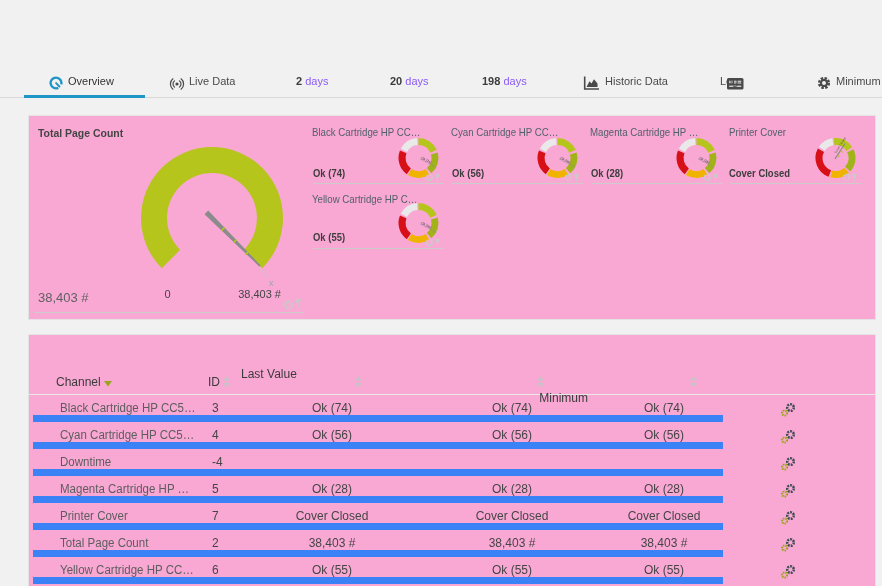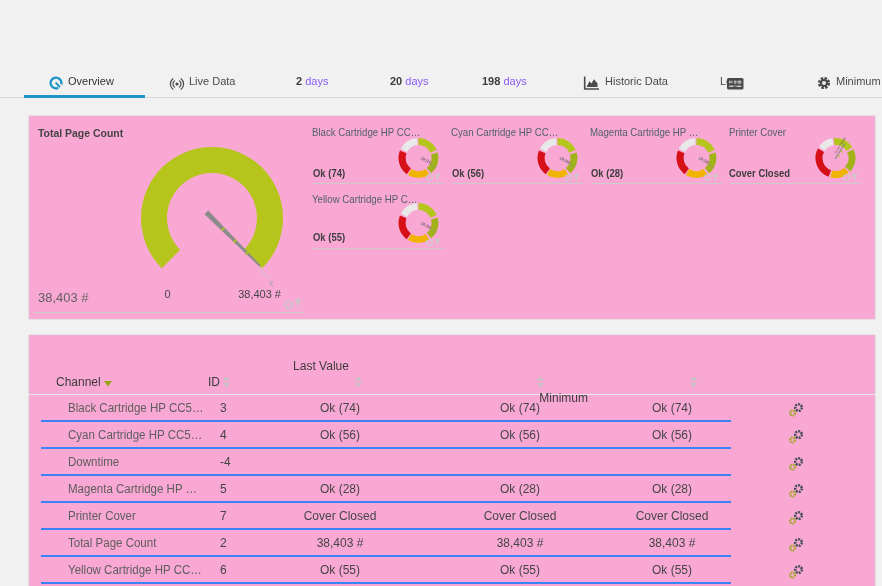--- a/index.html
+++ b/index.html
@@ -8,21 +8,21 @@
 #title{position:absolute;left:27px;top:6px;font-size:15px;letter-spacing:0.35px;color:#fff;white-space:nowrap}
 #ok{position:absolute;left:47px;top:27px;font-size:11px;font-weight:bold;color:#fff}
 .tab{position:absolute;top:75px;font-size:11px;color:#4a4a4a;white-space:nowrap}
 .tab b{color:#3c3c3c}
 .tab .dy{color:#8b5cf6}
 #tabline{position:absolute;left:0;top:97px;width:882px;height:1px;background:#d9d9d9}
 #tabact{position:absolute;left:24px;top:95px;width:121px;height:3px;background:#2095c8}
 .panel{position:absolute;left:28px;background:#f9a8d4;border:1px solid #e3e3e3}
 .gt{position:absolute;font-size:11px;color:#51606a;white-space:nowrap;transform:scaleX(0.88);transform-origin:0 0}
 .gs{position:absolute;font-size:10.5px;font-weight:bold;color:#3d3d3d;white-space:nowrap;transform:scaleX(0.9);transform-origin:0 0}
-.row{position:absolute;left:12px;width:690px;height:27px;border-bottom:2px solid #3b82f6;font-size:12px;line-height:26px;color:#454545}
+.row{position:absolute;left:4px;width:690px;height:27px;border-bottom:7px solid #3b82f6;font-size:12px;line-height:26px;color:#454545}
 .cn{position:absolute;left:27px;color:#5d5d5d;white-space:nowrap;transform:scaleX(0.96);transform-origin:0 0}
 .cid{position:absolute;left:179px}
 .c3{position:absolute;left:219px;width:160px;text-align:center}
 .c4{position:absolute;left:399px;width:160px;text-align:center}
 .c5{position:absolute;left:551px;width:160px;text-align:center}
 .cw{position:absolute;left:748px;top:7px}
 </style></head><body>
 <div id="page">
 
   <div id="tabline"></div>
@@ -202,21 +202,21 @@
     <div class="abs" style="left:0;top:0;width:846px;height:60px;border-bottom:1px solid #e9e9e9;font-size:12px;color:#3b3b3b">
       <span class="abs" style="left:27px;top:40px">Channel</span>
       <svg class="abs" style="left:75px;top:46px" width="9" height="6">
           <polygon points="0,0 8,0 4,5.5" fill="#98a51b"></polygon>
         </svg>
       <span class="abs" style="left:179px;top:40px">ID</span>
       <svg class="abs" style="left:194px;top:41px" width="8" height="12">
           <polygon points="0,4.5 7,4.5 3.5,0.5" fill="#c4c4c4"></polygon>
           <polygon points="0,7 7,7 3.5,11" fill="#c4c4c4"></polygon>
         </svg>
-      <span class="abs" style="left:212px;top:24px;width:160px;text-align:center">Last Value</span>
+      <span class="abs" style="left:212px;top:32px;width:160px;text-align:left">Last Value</span>
       <svg class="abs" style="left:326px;top:41px" width="8" height="12">
           <polygon points="0,4.5 7,4.5 3.5,0.5" fill="#c4c4c4"></polygon>
           <polygon points="0,7 7,7 3.5,11" fill="#c4c4c4"></polygon>
         </svg>
       <span class="abs" style="left:399px;top:56px;width:160px;text-align:right">Minimum</span>
       <svg class="abs" style="left:508px;top:41px" width="8" height="12">
           <polygon points="0,4.5 7,4.5 3.5,0.5" fill="#c4c4c4"></polygon>
           <polygon points="0,7 7,7 3.5,11" fill="#c4c4c4"></polygon>
         </svg>
       <svg class="abs" style="left:661px;top:41px" width="8" height="12">

